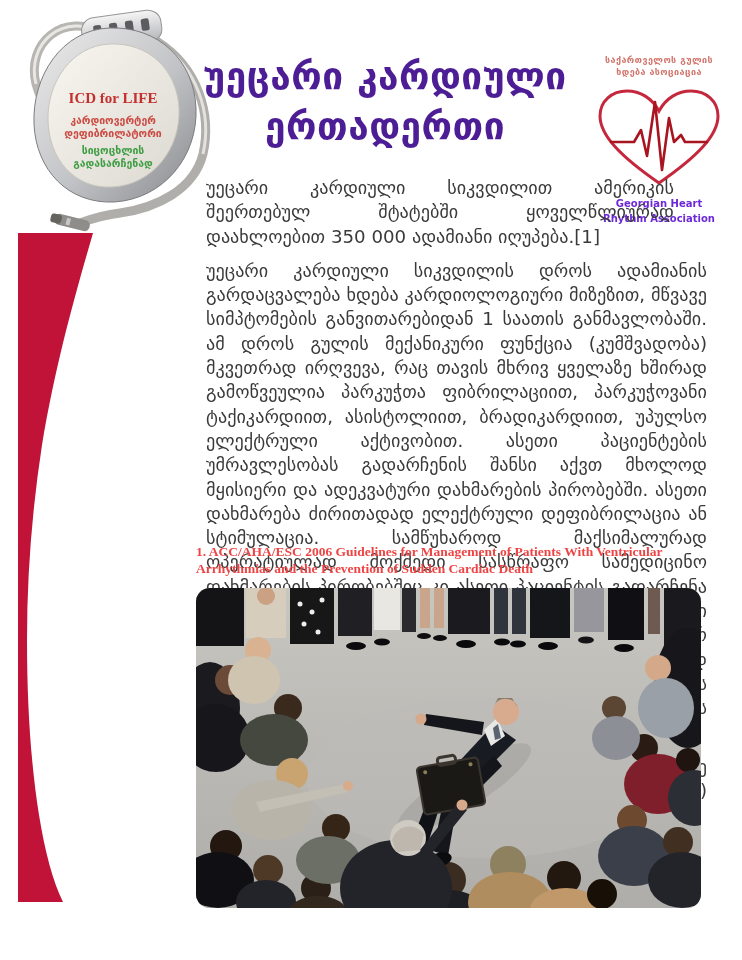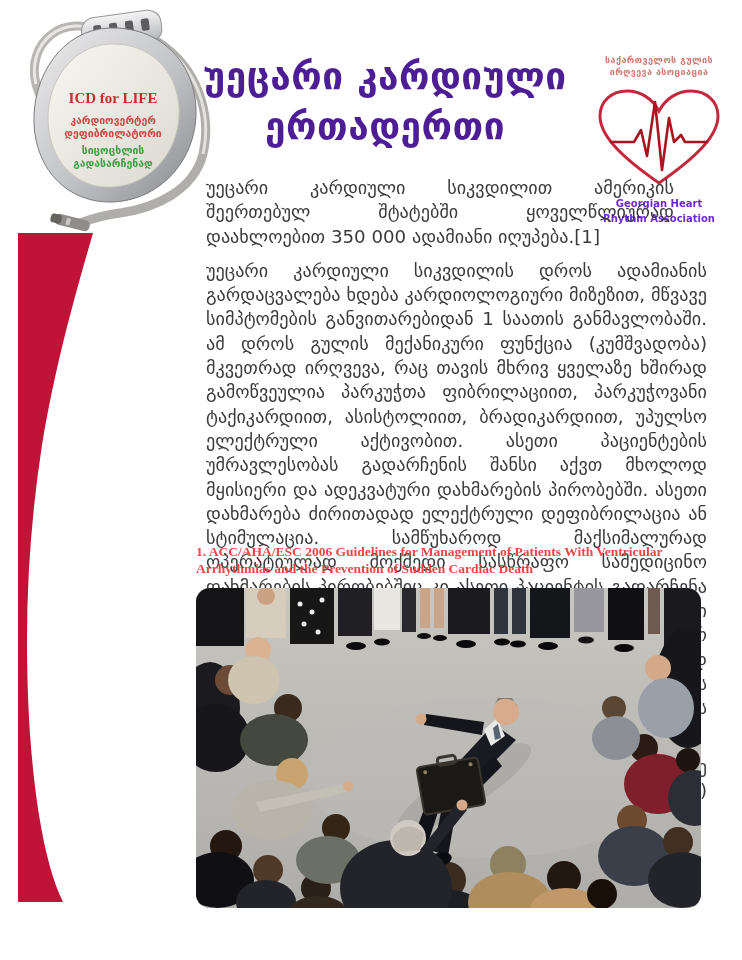--- a/index.html
+++ b/index.html
@@ -100,21 +100,21 @@
   </svg>
 
   <div class="title">
     <div>უეცარი კარდიული</div>
     <div>ერთადერთი</div>
   </div>
 
   <div class="logo">
     <div class="logo-ka">
       <div>საქართველოს გულის</div>
-      <div>ირღვევა ასოციაცია</div>
+      <div>ხდება ასოციაცია</div>
     </div>
     <svg class="logo-heart" width="150" height="112" viewBox="0 0 150 112">
       <path d="M75 103 C36 76 16 55 16 36 C16 21 28 11 43 11 C56 11 68 18 75 31 C82 18 94 11 107 11 C122 11 134 21 134 36 C134 55 114 76 75 103 Z" fill="none" stroke="#c5283d" stroke-width="3"></path>
       <polyline points="27,62 50,62 57,50 63,76 71,22 78,90 85,38 90,62 97,55 101,62 123,62" fill="none" stroke="#a8141f" stroke-width="2.6" stroke-linejoin="round" stroke-linecap="round"></polyline>
     </svg>
     <div class="logo-en">
       <div>Georgian Heart</div>
       <div>Rhythm Association</div>
     </div>
   </div>

